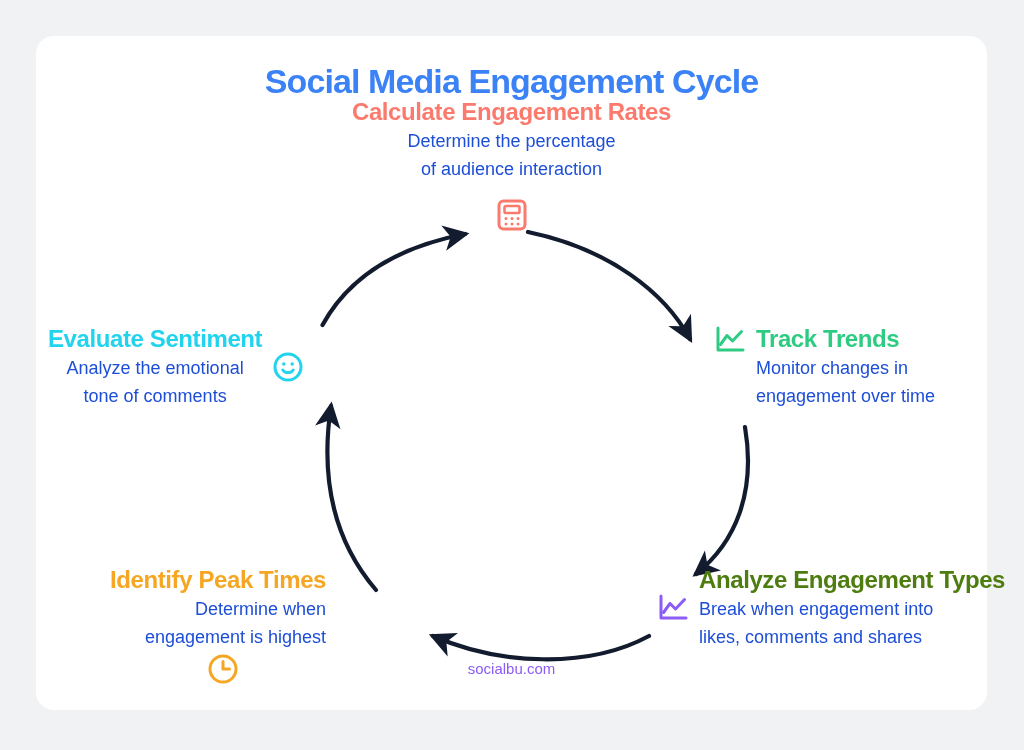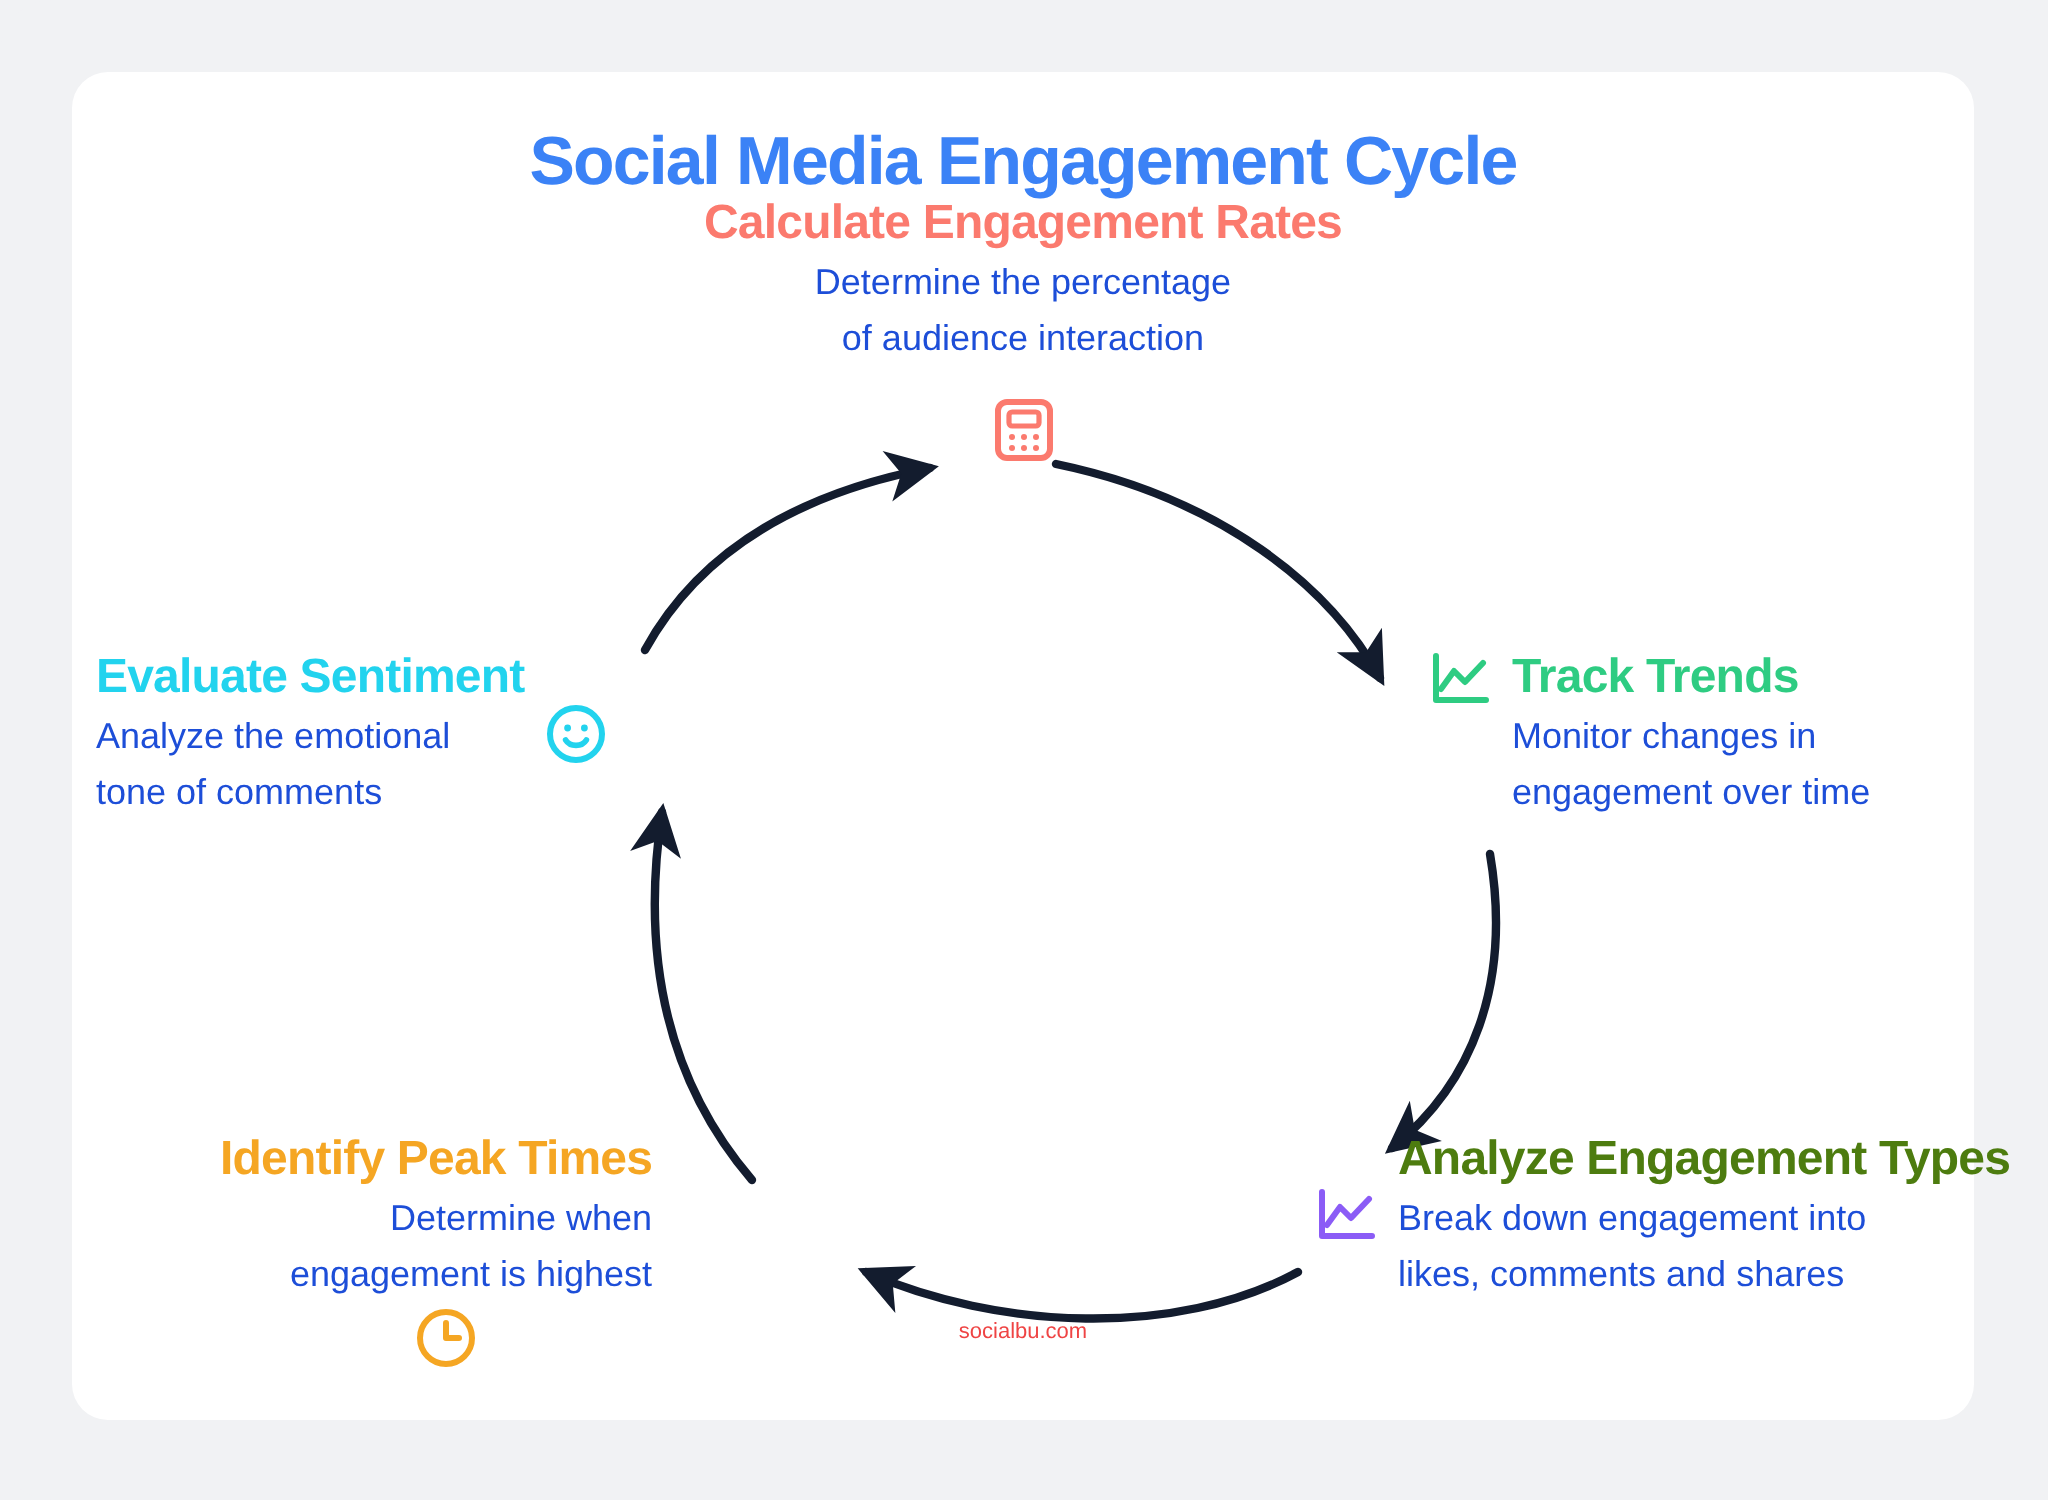--- a/index.html
+++ b/index.html
@@ -44,23 +44,23 @@
     color: #3b82f6;
   }
 
   
   #footer {
     position: absolute;
     left: 0;
     top: 624px;
     width: 951px;
     text-align: center;
-    font-size: 11px;
+    font-size: 15px;
     font-weight: 400;
-    color: #ef4444;
+    color: #8b5cf6;
   }
 
   
   #diagram {
     position: absolute;
     left: 0;
     top: 0;
     width: 951px;
     height: 674px;
   }
@@ -137,21 +137,21 @@
   }
   #node-peak .txt { margin-right: 9px; text-align: right; }
 
   
   #node-evaluate {
     left: 12px;
     top: 287px;
     align-items: center;
     flex-direction: row;
   }
-  #node-evaluate .txt { margin-right: 9px; text-align: left; }
+  #node-evaluate .txt { margin-right: 9px; text-align: center; }
 </style>
 </head>
 <body>
 
 <div id="page">
   <div id="card">
 
     <div id="title">Social Media Engagement Cycle</div>
 
     <div id="diagram">
@@ -215,21 +215,21 @@
 
       <div class="node" id="node-analyze">
         <div class="icon">
           <svg width="30" height="30" viewBox="0 0 30 30">
             <path d="M3 3 L3 25 L28 25" fill="none" stroke="#8b5cf6" stroke-width="3" stroke-linecap="round" stroke-linejoin="round"></path>
             <path d="M5.5 19.5 L12 10.5 L17.5 16 L26.5 6.5" fill="none" stroke="#8b5cf6" stroke-width="3" stroke-linecap="round" stroke-linejoin="round"></path>
           </svg>
         </div>
         <div class="txt">
           <div class="heading" style="color:#4d7c0f">Analyze Engagement Types</div>
-          <div class="desc">Break down engagement into</div>
+          <div class="desc">Break when engagement into</div>
           <div class="desc">likes, comments and shares</div>
         </div>
       </div>
 
       <div class="node" id="node-peak">
         <div class="txt">
           <div class="heading" style="color:#f5a623">Identify Peak Times</div>
           <div class="desc">Determine when</div>
           <div class="desc">engagement is highest</div>
         </div>

